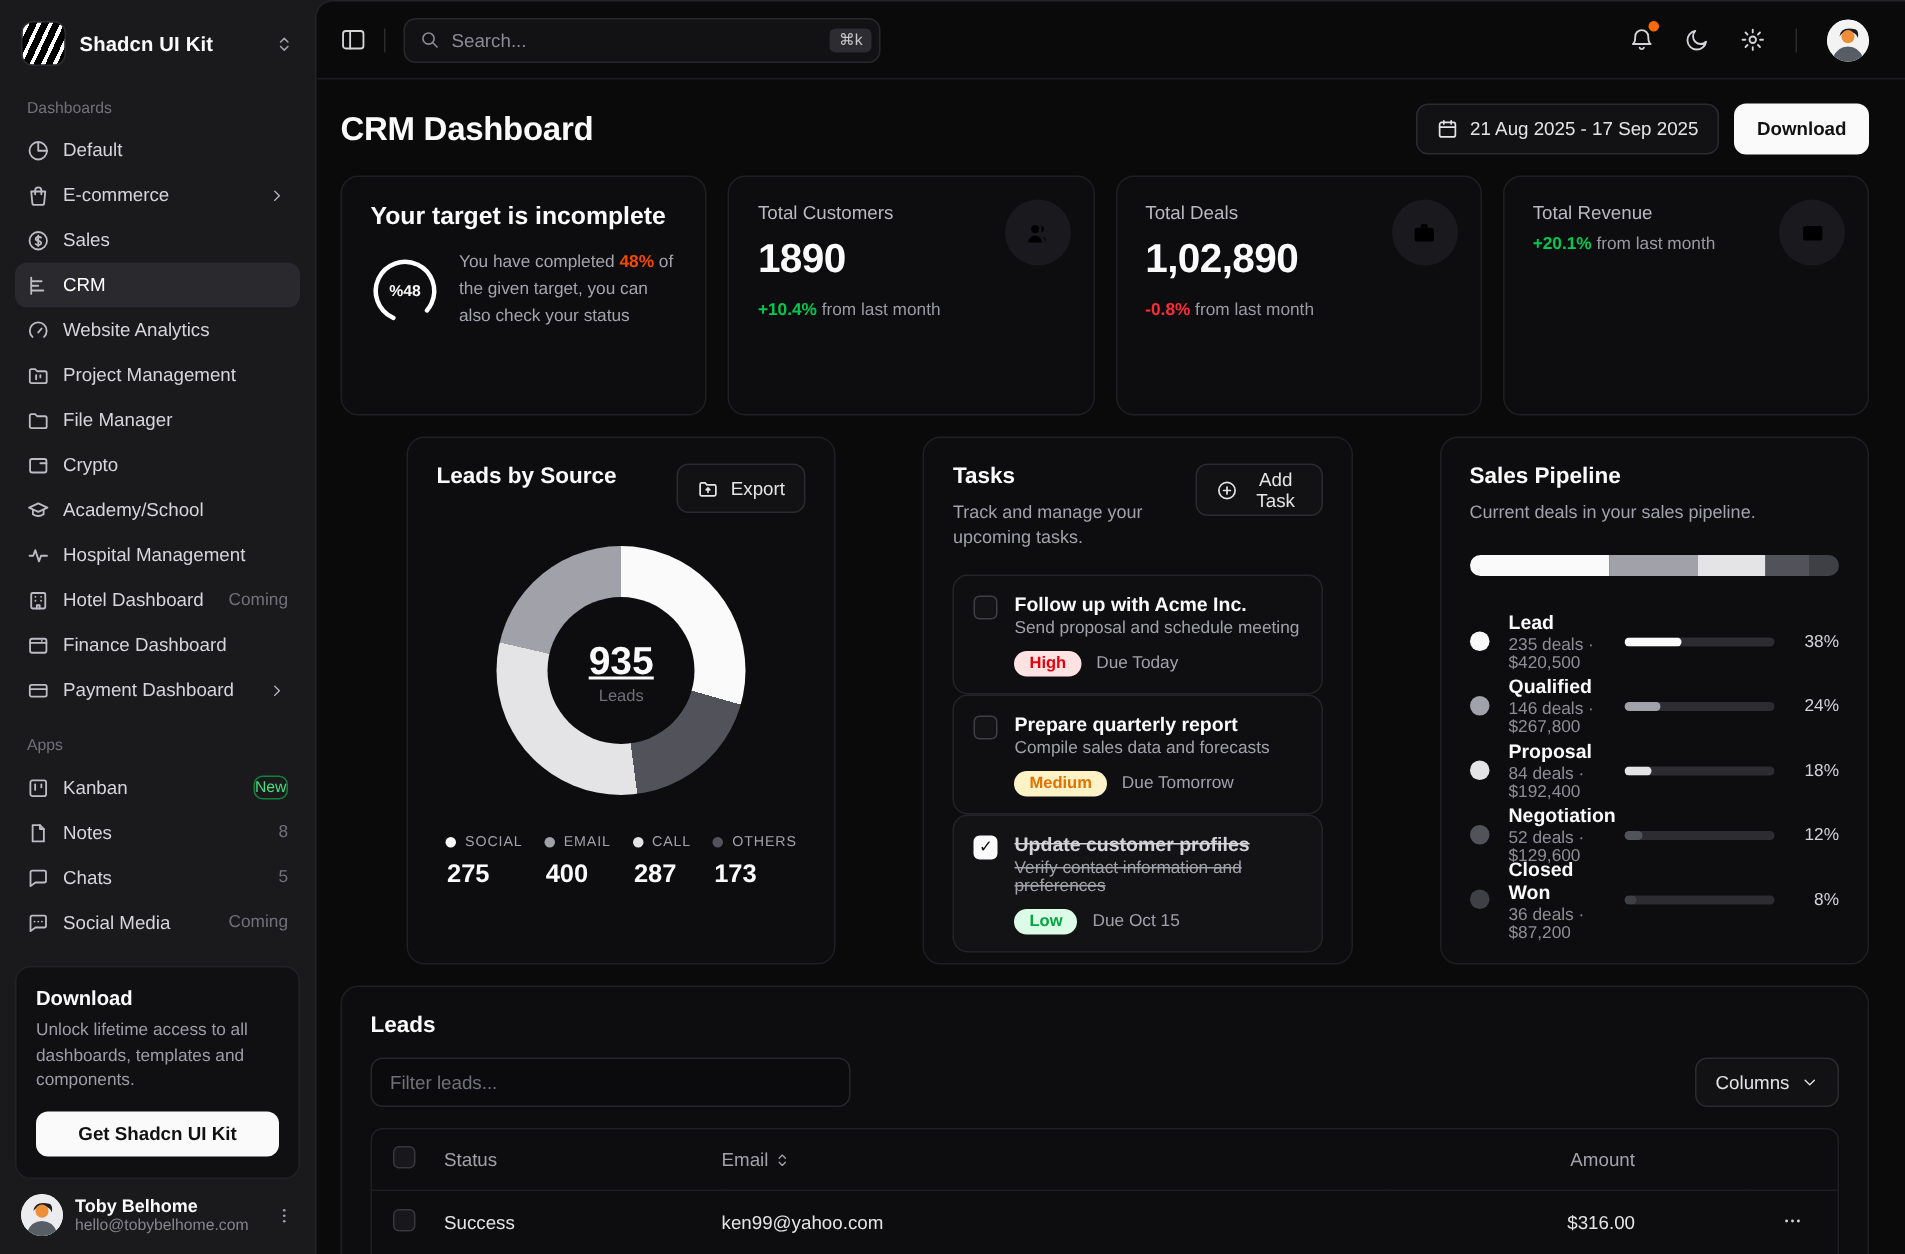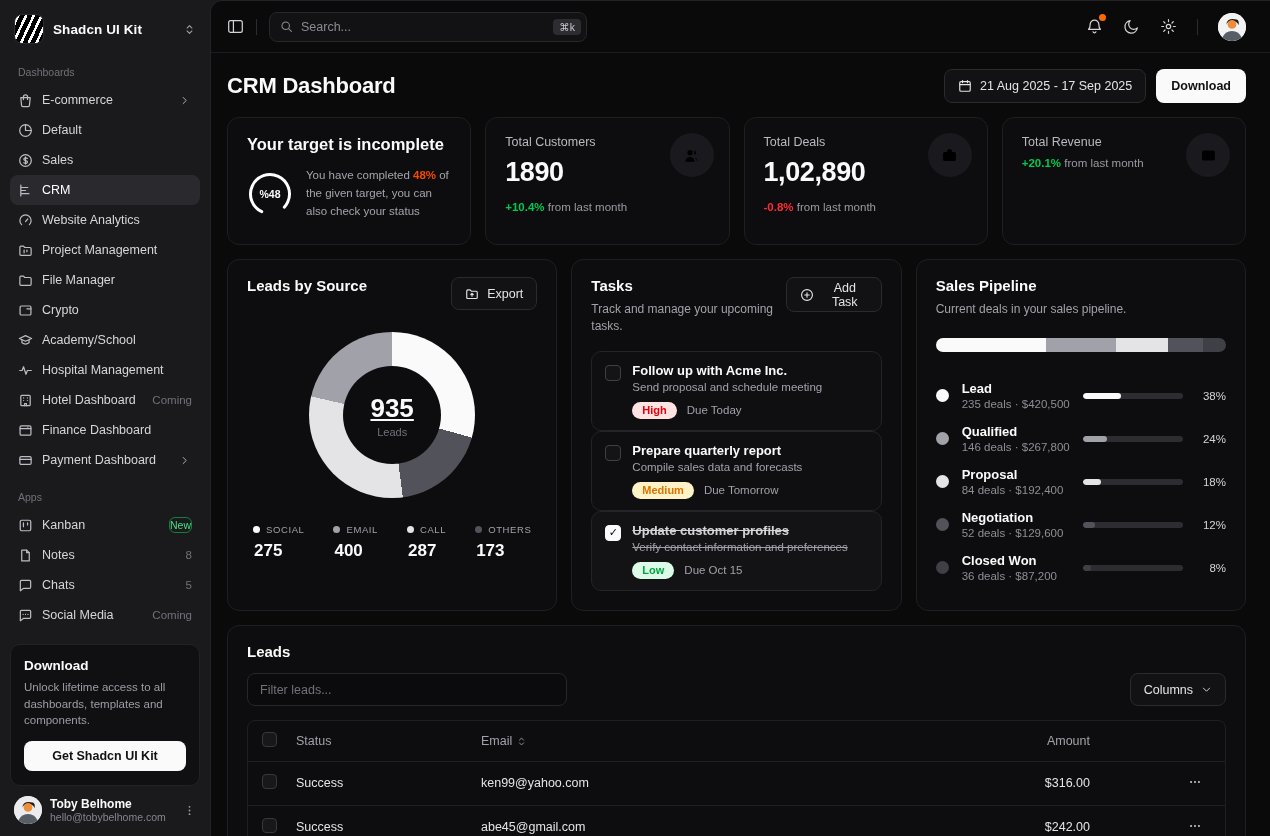--- a/index.html
+++ b/index.html
@@ -72,39 +72,39 @@
   .page-title { font-size:22px; font-weight:800; letter-spacing:-.2px; }
   .head-actions { display:flex; gap:10px; }
   .btn-dark { height:34px; display:flex; align-items:center; gap:8px; background:#121214; border:1px solid #2a2a2f;
               border-radius:8px; padding:0 13px; font-size:12.5px; color:#e4e4e7; cursor:pointer; font-family:inherit; }
   .btn-light { height:34px; background:#fafafa; color:#111; border:none; border-radius:8px; padding:0 15px;
                font-size:12.5px; font-weight:600; cursor:pointer; font-family:inherit; }
 
   .card { background:#0d0d0f; border:1px solid #1f1f23; border-radius:12px; }
 
   .stats-row { display:grid; grid-template-columns:repeat(4,1fr); gap:14px; }
-  .stat { padding:17px 19px; height:128px; position:relative; }
+  .stat { padding:17px 19px; height:160px; position:relative; }
   .target-title { font-size:16.5px; font-weight:700; margin-bottom:13px; }
   .target-row { display:flex; align-items:flex-start; gap:13px; }
   .gauge { position:relative; width:46px; height:46px; flex-shrink:0; margin-top:4px; }
   .gauge svg { transform:rotate(115deg); }
   .gauge-label { position:absolute; inset:0; display:flex; align-items:center; justify-content:center;
                  font-size:10.5px; font-weight:700; }
   .target-body { font-size:11.5px; color:#a4a4ac; line-height:1.55; }
   .stat-label { font-size:12.5px; color:#b9b9c0; margin-bottom:8px; }
   .stat-value { font-size:27px; font-weight:800; letter-spacing:-.4px; margin-bottom:13px; }
   .stat-delta { font-size:11.5px; color:#9a9aa2; }
   .delta { font-weight:600; }
   .delta.up { color:#00c951; }
   .delta.down { color:#fb2c36; }
   .stat-ic { position:absolute; top:15px; right:15px; width:44px; height:44px; border-radius:50%;
              background:#1a1a1e; display:flex; align-items:center; justify-content:center; color:#d4d4d8; }
 
   .row2 { display:grid; grid-template-columns:1fr 1fr 1fr; gap:14px; margin-top:14px; }
-  .panel { padding:17px 19px; height:352px; overflow:hidden; }
+  .panel { padding:17px 19px; height:352px; overflow:hidden;margin-left:44px; }
   .panel-head { display:flex; align-items:flex-start; justify-content:space-between; }
   .panel-title { font-size:15px; font-weight:700; }
   .panel-sub { font-size:12px; color:#a1a1aa; margin-top:7px; line-height:1.45; max-width:210px; }
 
   
   .donut-wrap { display:flex; justify-content:center; margin-top:22px; }
   .donut { width:166px; height:166px; border-radius:50%; position:relative; }
   .donut::after { content:""; position:absolute; inset:34px; border-radius:50%; background:#0d0d0f; }
   .donut-center { position:absolute; inset:0; display:flex; flex-direction:column; align-items:center;
                   justify-content:center; z-index:2; }
@@ -181,39 +181,39 @@
         </svg>
     </span>
   </div>
 
   <nav class="nav">
     <div class="sec-label">Dashboards</div>
 
     <div class="item">
       <span class="ic">
           <svg width="15" height="15" viewBox="0 0 16 16">
+            <circle cx="8" cy="8" r="6.2"></circle>
+            <path d="M8 1.8V8h6.2"></path>
+          </svg>
+        </span>
+      <span class="lbl">Default</span>
+    </div>
+    <div class="item">
+      <span class="ic">
+          <svg width="15" height="15" viewBox="0 0 16 16">
             <path d="M3 5h10l-.8 8.2a1.4 1.4 0 0 1-1.4 1.3H5.2a1.4 1.4 0 0 1-1.4-1.3Z"></path>
             <path d="M5.8 7V4.3a2.2 2.2 0 0 1 4.4 0V7"></path>
           </svg>
         </span>
       <span class="lbl">E-commerce</span>
       <span class="ic chev">
           <svg width="11" height="11" viewBox="0 0 16 16">
             <path d="M6 3.5 10.5 8 6 12.5"></path>
           </svg>
         </span>
-    </div>
-    <div class="item">
-      <span class="ic">
-          <svg width="15" height="15" viewBox="0 0 16 16">
-            <circle cx="8" cy="8" r="6.2"></circle>
-            <path d="M8 1.8V8h6.2"></path>
-          </svg>
-        </span>
-      <span class="lbl">Default</span>
     </div>
     <div class="item">
       <span class="ic">
           <svg width="15" height="15" viewBox="0 0 16 16">
             <circle cx="8" cy="8" r="6.2"></circle>
             <path d="M10 5.8c-1.6-1.2-3.8-.6-3.8.9 0 1.9 3.9 1 3.9 2.9 0 1.4-2.2 2-3.9.8M8 4.2v7.6"></path>
           </svg>
         </span>
       <span class="lbl">Sales</span>
     </div>

